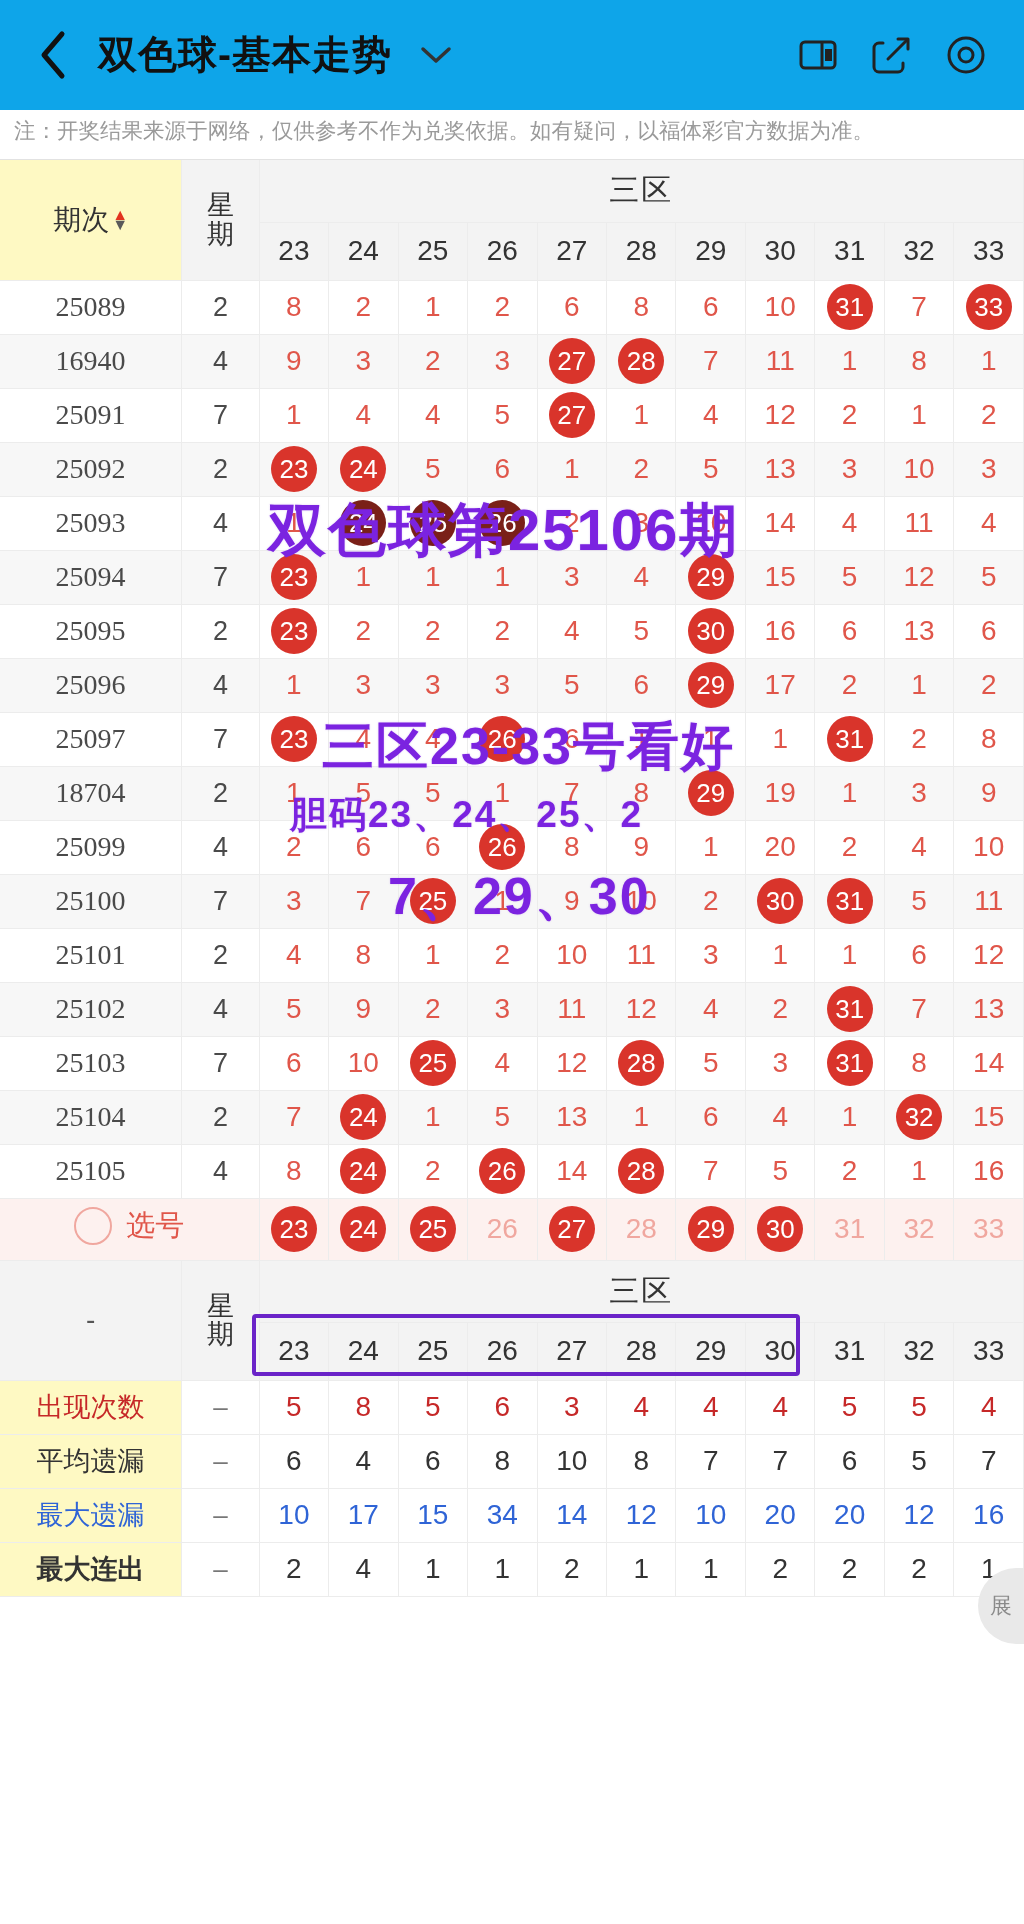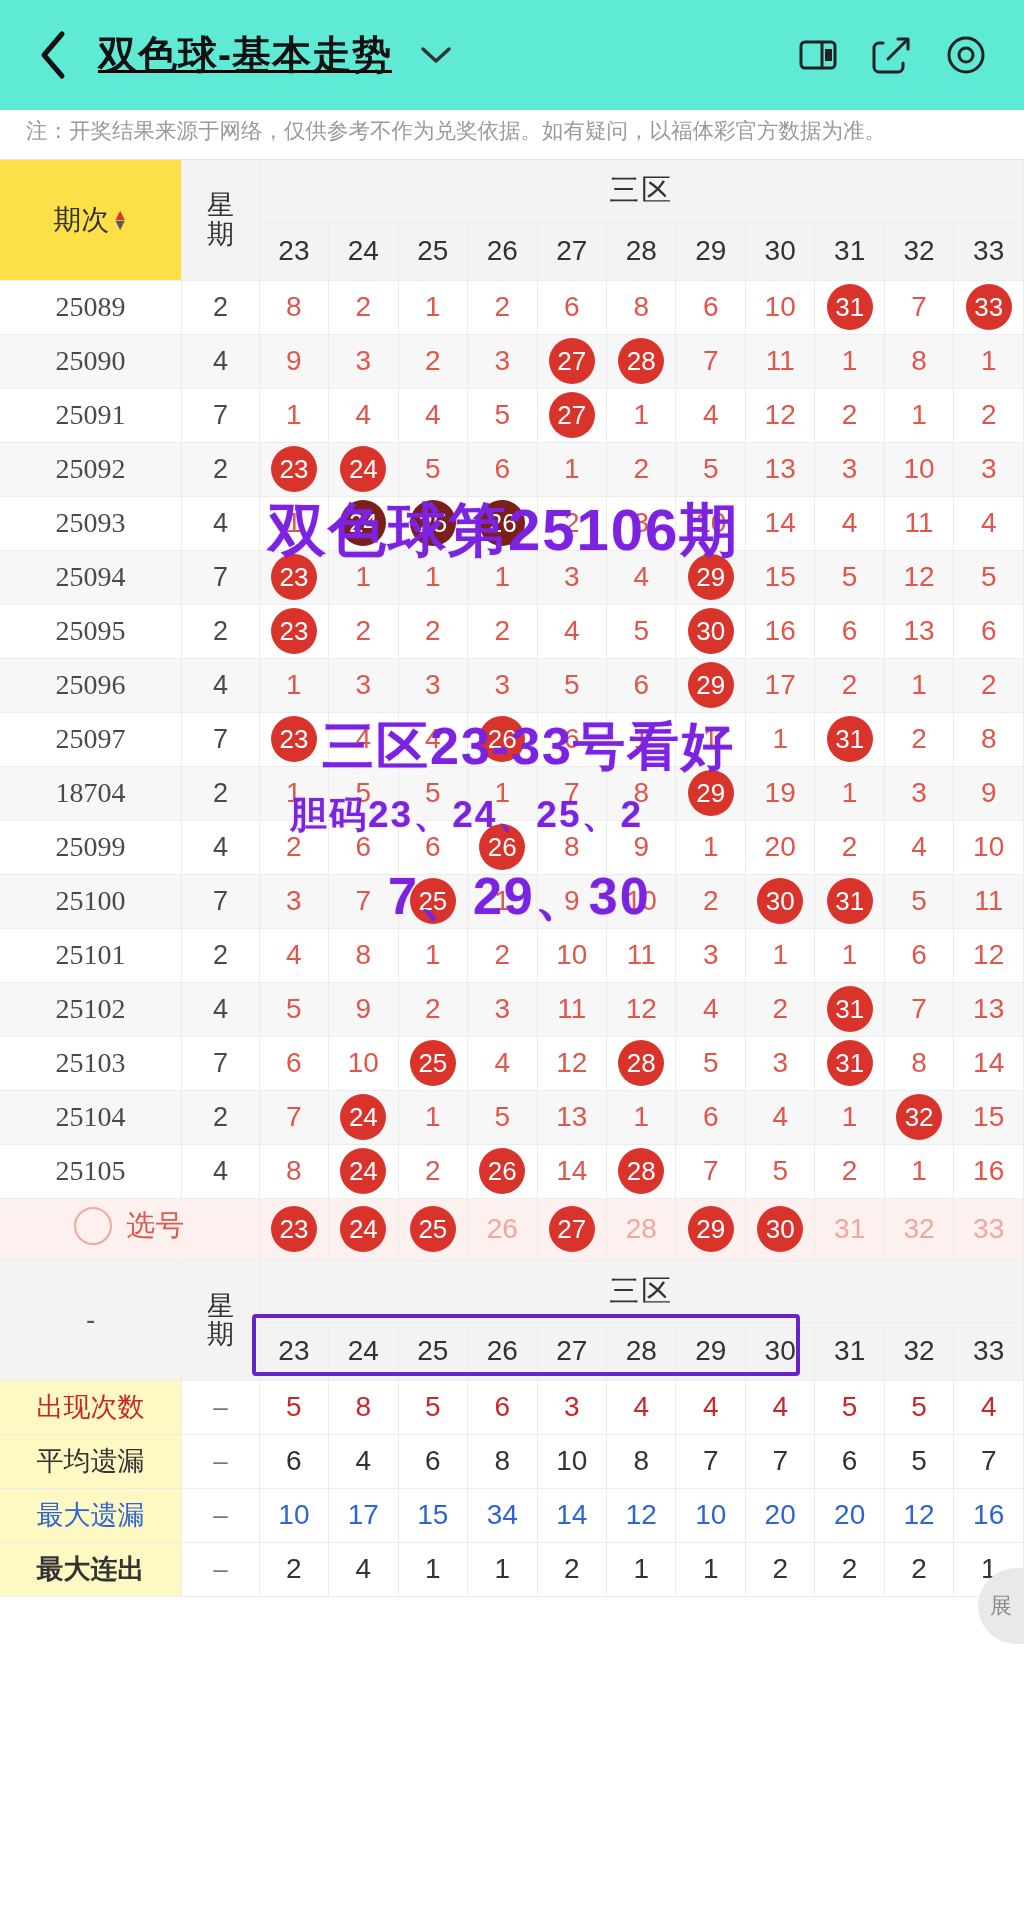--- a/index.html
+++ b/index.html
@@ -11,22 +11,21 @@
     overflow: hidden;
   }
   #app { position: relative; width: 1024px; height: 1924px; }
 
   
   .header {
     height: 110px;
     display: flex;
     align-items: center;
     padding: 0 26px;
-    background: #5eead4;
-    text-decoration: underline;
+    background: #0ea5e9;
   }
   .back-icon {
     width: 54px; height: 54px;
     display: flex; align-items: center; justify-content: center;
     flex: 0 0 auto;
   }
   .back-icon svg { display:block; }
   .page-title {
     font-size: 39px;
     font-weight: bold;
@@ -42,21 +41,21 @@
   }
   .header-spacer { flex: 1 1 auto; }
   .hdr-btn {
     width: 64px; height: 64px;
     display: flex; align-items: center; justify-content: center;
     margin-left: 10px;
   }
 
   
   .note {
-    padding: 6px 26px 14px 26px;
+    padding: 6px 26px 14px 14px;
     font-size: 21.5px;
     color: #9a9a9a;
     white-space: nowrap;
     letter-spacing: 0px;
   }
 
   
   .table-wrap {
     position: relative;
     width: 1024px;
@@ -84,21 +83,21 @@
     height: 62px;
     letter-spacing: 2px;
   }
   .hdr-num {
     background: #f3f3f3;
     color: #333333;
     font-size: 28px;
     height: 58px;
   }
   .period-head {
-    background: #fde047;
+    background: #fef9c3;
     color: #333333;
     font-size: 28px;
     vertical-align: middle;
   }
   .period-head .sortwrap {
     display: inline-flex; align-items: center; gap: 3px;
   }
   .sort-arrows { display: inline-flex; flex-direction: column; line-height: 0.6; }
   .sort-arrows .up { color: #e2331f; font-size: 16px; }
   .sort-arrows .down { color: #5a5a5a; font-size: 16px; }
@@ -329,21 +328,21 @@
             <td class="num">2</td>
             <td class="num">6</td>
             <td class="num">8</td>
             <td class="num">6</td>
             <td class="num">10</td>
             <td class="num"><span class="ball">31</span></td>
             <td class="num">7</td>
             <td class="num"><span class="ball">33</span></td>
           </tr>
           <tr class="row-even">
-            <td class="period">25090</td>
+            <td class="period">16940</td>
             <td class="week">4</td>
             <td class="num">9</td>
             <td class="num">3</td>
             <td class="num">2</td>
             <td class="num">3</td>
             <td class="num"><span class="ball">27</span></td>
             <td class="num"><span class="ball">28</span></td>
             <td class="num">7</td>
             <td class="num">11</td>
             <td class="num">1</td>

